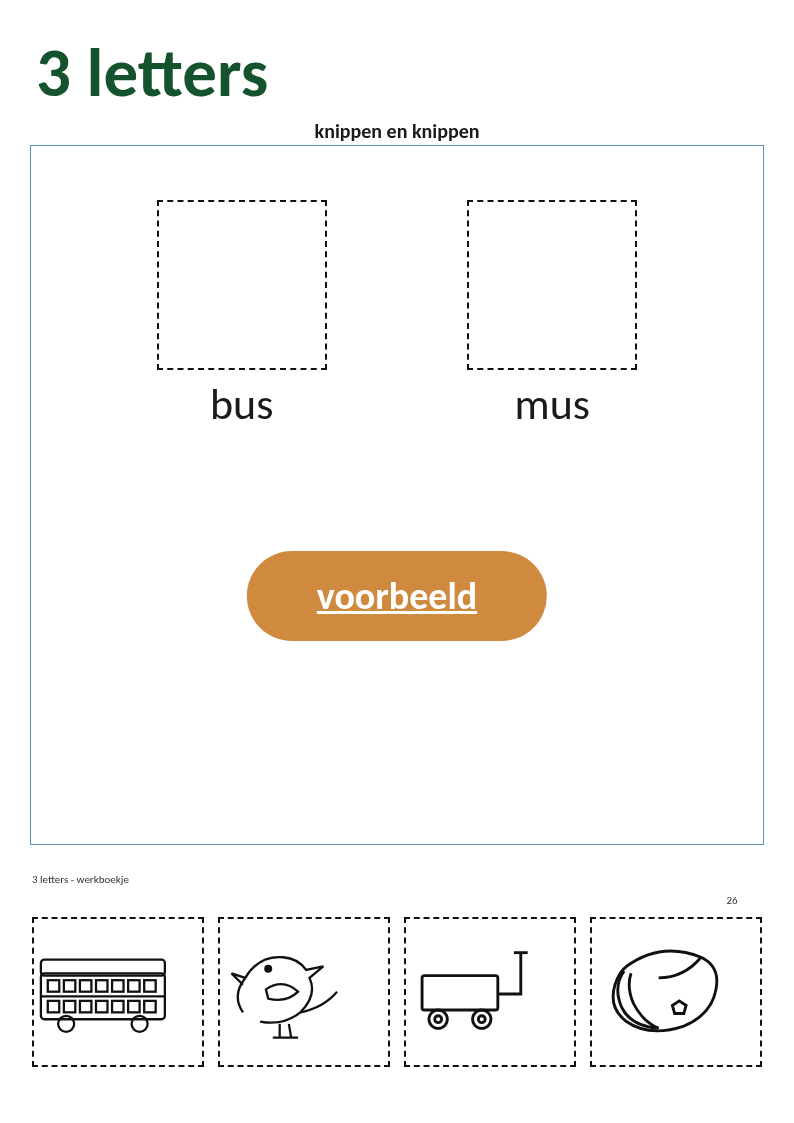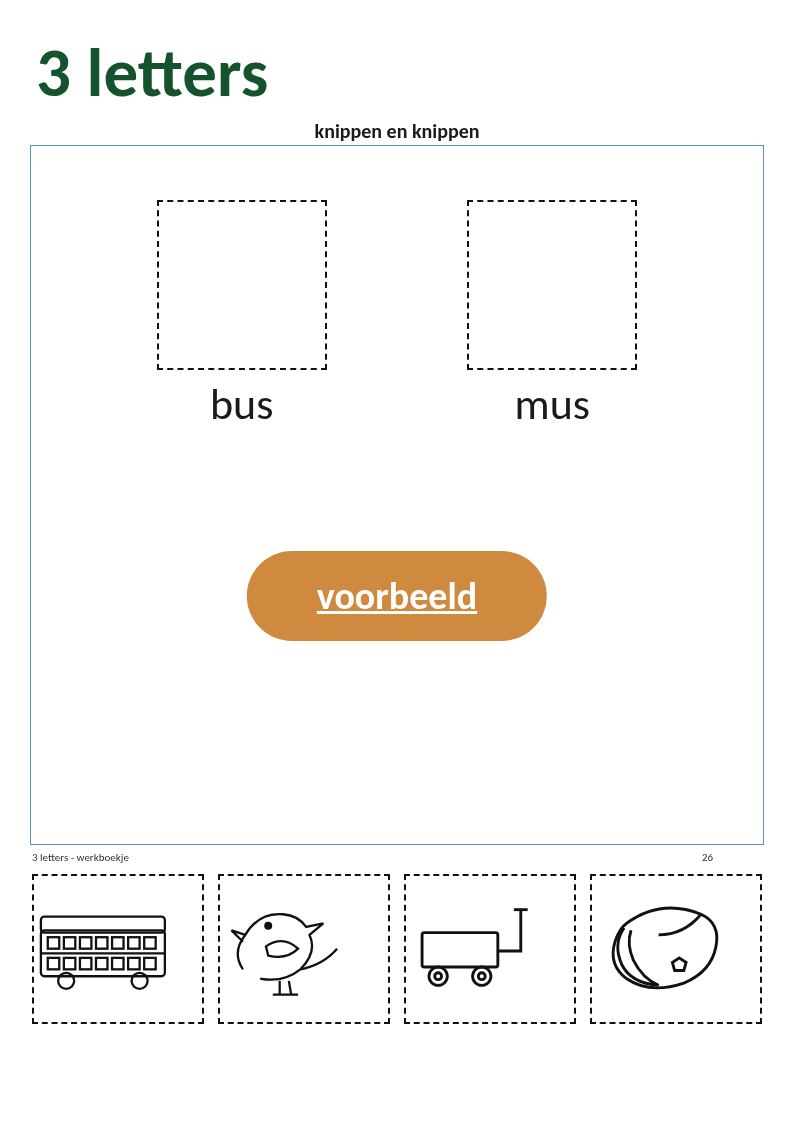--- a/index.html
+++ b/index.html
@@ -70,21 +70,21 @@
   }
   .footer-row {
     margin: 6px 2px 0 2px;
     display: flex;
     justify-content: space-between;
     align-items: center;
     font-size: 11px;
     color: #333;
   }
   .footer-left { text-align: left; flex:1; }
-  .footer-center { text-align: left; width: 60px; }
+  .footer-center { text-align: center; width: 60px; margin-top: 43px; }
   .footer-right { text-align: right; flex:1; }
   .cutouts {
     margin: 10px 0 0 0;
     display: flex;
     justify-content: space-between;
     gap: 14px;
     padding: 0 2px;
   }
   .cutout {
     flex: 1;

